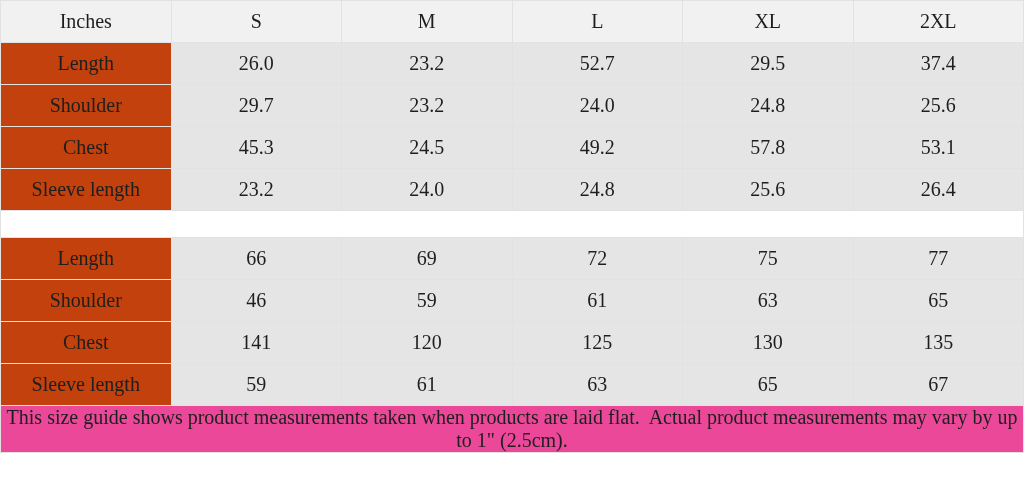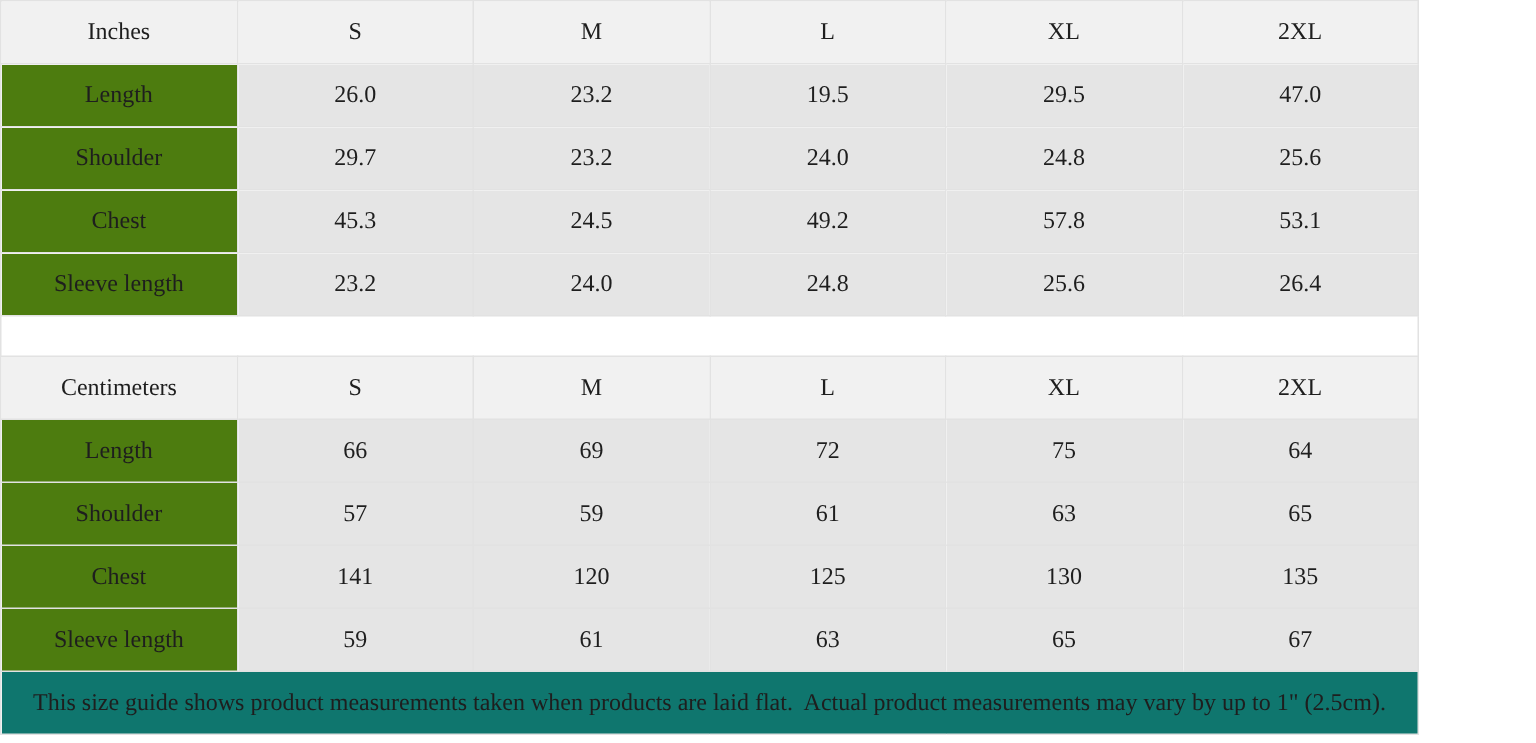--- a/index.html
+++ b/index.html
@@ -6,55 +6,55 @@
     margin: 0;
     padding: 0;
     background: #ffffff;
   }
   body {
     width: 1024px;
     font-family: "Liberation Serif", "DejaVu Serif", serif;
     color: #1e1e1e;
   }
   table.size-guide {
-    width: 946px;
+    width: 1024px;
     border-collapse: collapse;
     table-layout: fixed;
-    font-size: 16px;
+    font-size: 20px;
   }
   table.size-guide td,
   table.size-guide th {
     border: 1px solid #e2e2e2;
     text-align: center;
     vertical-align: middle;
     font-weight: normal;
     padding: 0;
     overflow: hidden;
   }
   tr.unit-header-row td,
   tr.unit-header-row th {
     background: #f1f1f1;
     height: 41px;
   }
   tr.data-row {
     height: 42px;
   }
   tr.data-row th {
-    background: #4d7c0f;
+    background: #c2410c;
   }
   tr.data-row td {
     background: #e5e5e5;
   }
   tr.spacer-row td {
     height: 26px;
     background: #ffffff;
   }
   tr.footer-row td {
     height: 41px;
-    background: #0f766e;
+    background: #ec4899;
     white-space: pre-wrap;
   }
 </style>
 </head>
 <body>
 
 <table class="size-guide">
   <tbody>
 
     <tr class="unit-header-row">
@@ -62,23 +62,23 @@
       <th>S</th>
       <th>M</th>
       <th>L</th>
       <th>XL</th>
       <th>2XL</th>
     </tr>
     <tr class="data-row">
       <th>Length</th>
       <td>26.0</td>
       <td>23.2</td>
-      <td>19.5</td>
+      <td>52.7</td>
       <td>29.5</td>
-      <td>47.0</td>
+      <td>37.4</td>
     </tr>
     <tr class="data-row">
       <th>Shoulder</th>
       <td>29.7</td>
       <td>23.2</td>
       <td>24.0</td>
       <td>24.8</td>
       <td>25.6</td>
     </tr>
     <tr class="data-row">
@@ -95,39 +95,31 @@
       <td>24.0</td>
       <td>24.8</td>
       <td>25.6</td>
       <td>26.4</td>
     </tr>
 
     <tr class="spacer-row">
       <td colspan="6"></td>
     </tr>
 
-    <tr class="unit-header-row">
-      <th>Centimeters</th>
-      <th>S</th>
-      <th>M</th>
-      <th>L</th>
-      <th>XL</th>
-      <th>2XL</th>
-    </tr>
     <tr class="data-row">
       <th>Length</th>
       <td>66</td>
       <td>69</td>
       <td>72</td>
       <td>75</td>
-      <td>64</td>
+      <td>77</td>
     </tr>
     <tr class="data-row">
       <th>Shoulder</th>
-      <td>57</td>
+      <td>46</td>
       <td>59</td>
       <td>61</td>
       <td>63</td>
       <td>65</td>
     </tr>
     <tr class="data-row">
       <th>Chest</th>
       <td>141</td>
       <td>120</td>
       <td>125</td>

